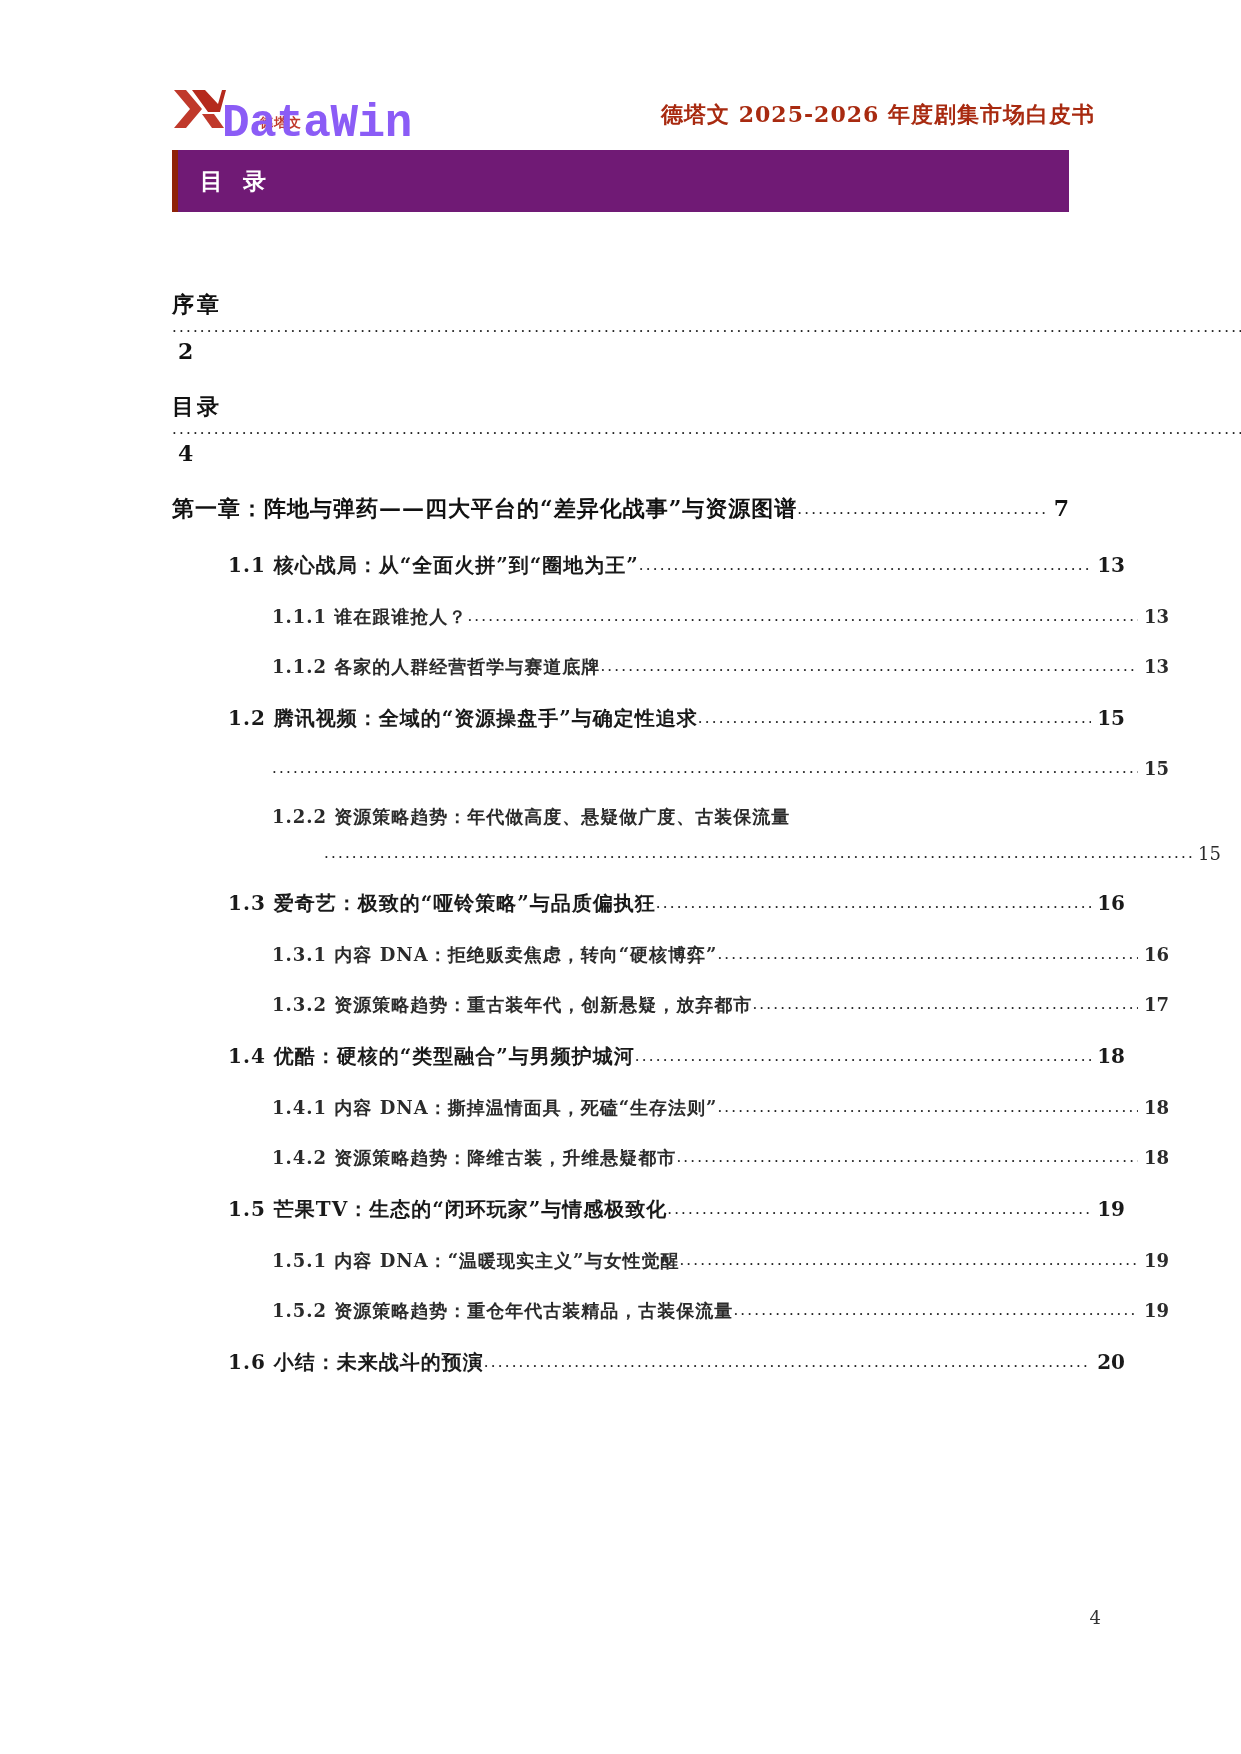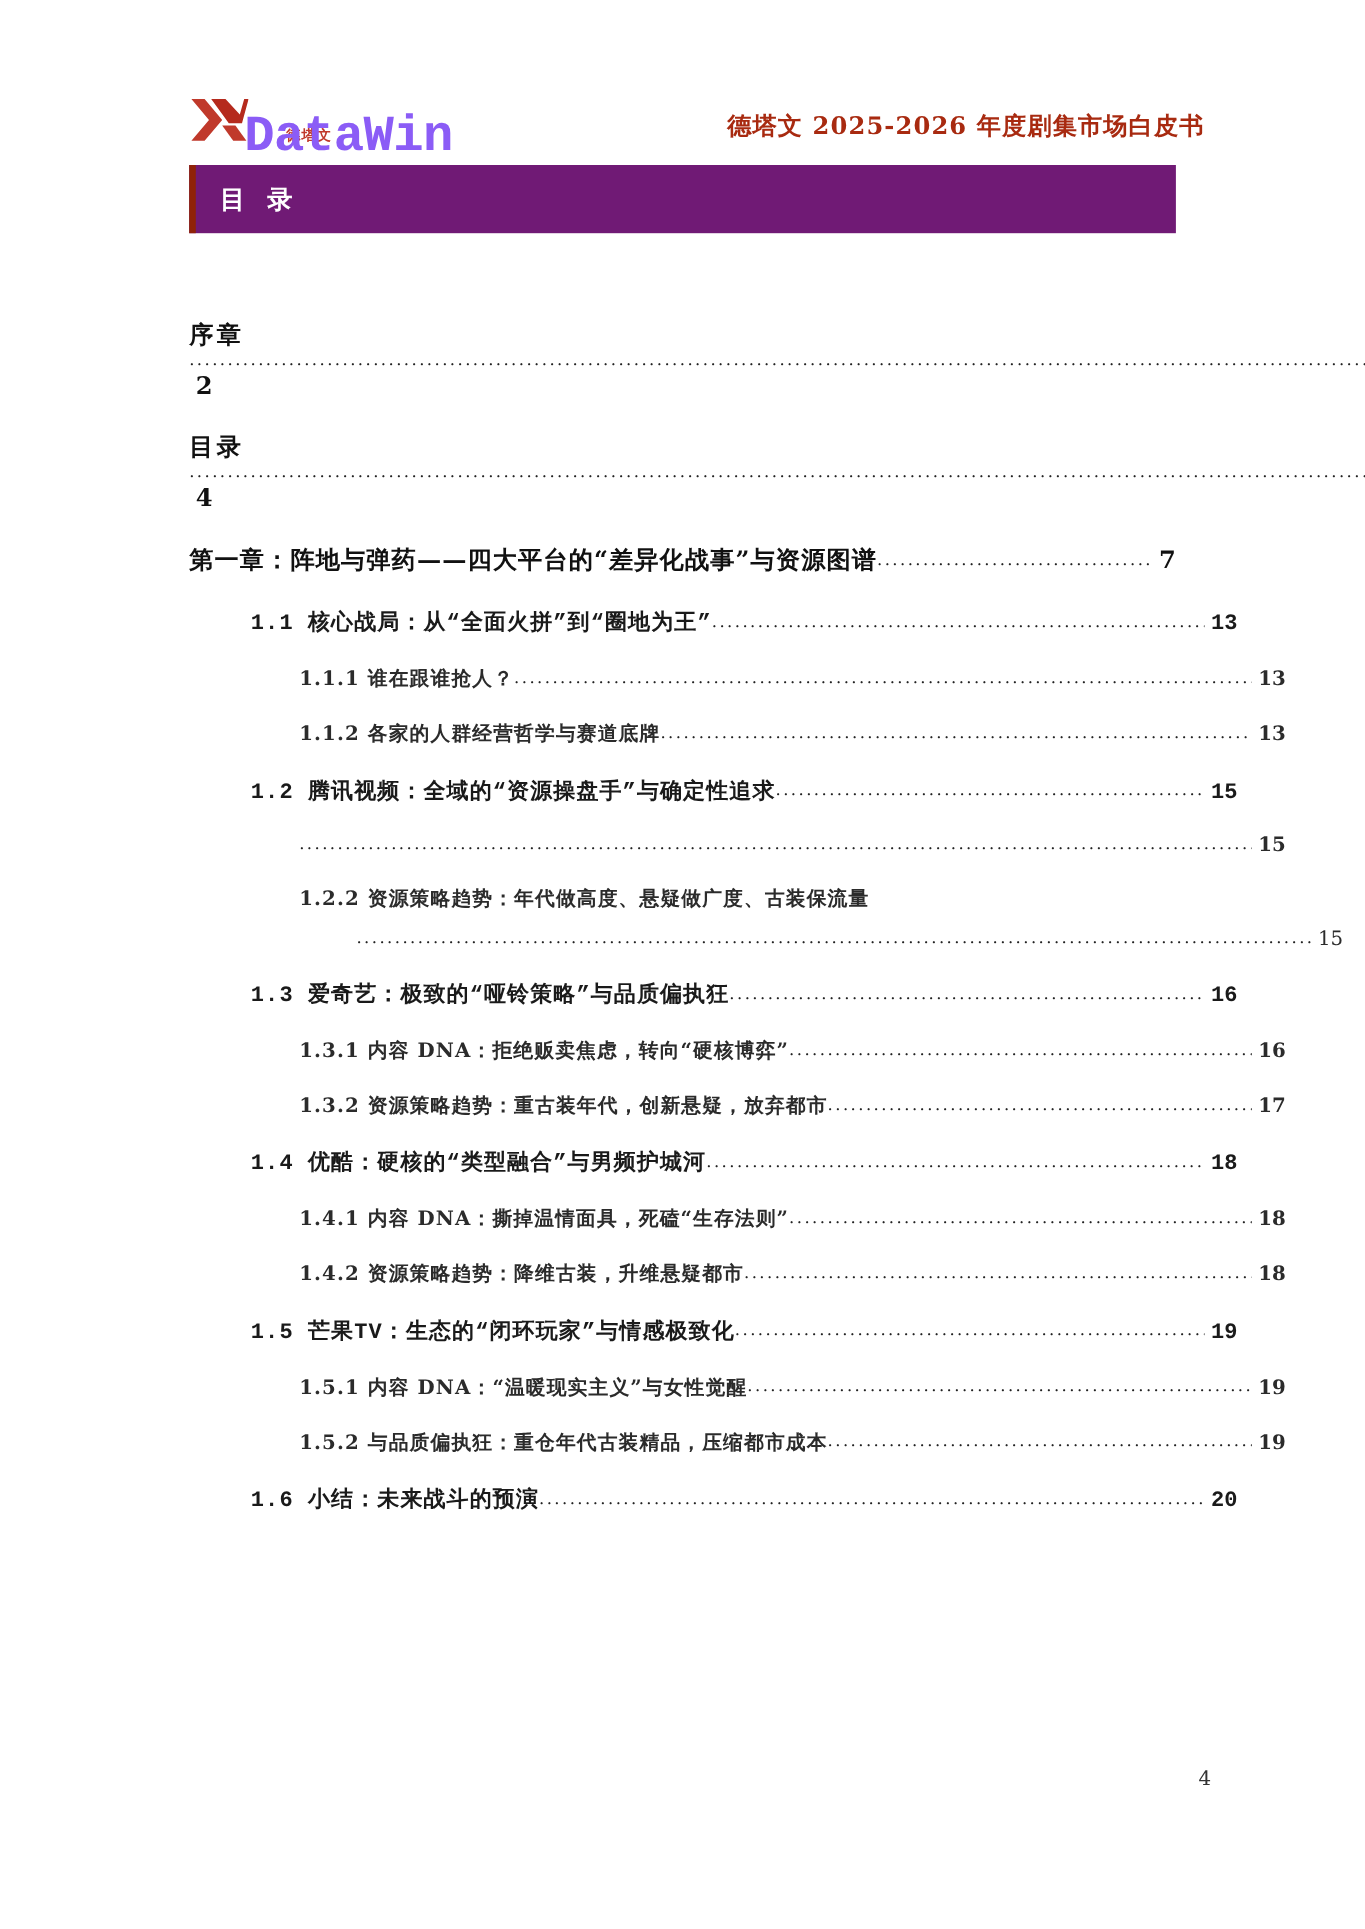--- a/index.html
+++ b/index.html
@@ -172,21 +172,20 @@
   .lvl2 {
     margin-bottom: 26px;
     padding-left: 56px;
   }
   .lvl2 .toc-label,
   .lvl2 .toc-page {
     font-size: 20px;
     font-weight: 700;
     color: #1a1a1a;
     letter-spacing: 1px;
-    font-family: Liberation Mono, monospace;
   }
   .lvl2 .toc-page { letter-spacing: 0; }
 
   
   .lvl3 {
     margin-bottom: 26px;
     padding-left: 100px;
   }
   .lvl3 .toc-label,
   .lvl3 .toc-page {
@@ -326,21 +325,21 @@
         <span class="toc-label">1.5  芒果TV：生态的“闭环玩家”与情感极致化</span>
         <span class="toc-dots">....................................................................................................................................................................</span>
         <span class="toc-page">19</span>
       </div>
       <div class="toc-row lvl3">
         <span class="toc-label">1.5.1  内容 DNA：“温暖现实主义”与女性觉醒</span>
         <span class="toc-dots">....................................................................................................................................................................</span>
         <span class="toc-page">19</span>
       </div>
       <div class="toc-row lvl3">
-        <span class="toc-label">1.5.2  与品质偏执狂：重仓年代古装精品，压缩都市成本</span>
+        <span class="toc-label">1.5.2  资源策略趋势：重仓年代古装精品，古装保流量</span>
         <span class="toc-dots">....................................................................................................................................................................</span>
         <span class="toc-page">19</span>
       </div>
       <div class="toc-row lvl2">
         <span class="toc-label">1.6  小结：未来战斗的预演</span>
         <span class="toc-dots">....................................................................................................................................................................</span>
         <span class="toc-page">20</span>
       </div>
     </div>
 

